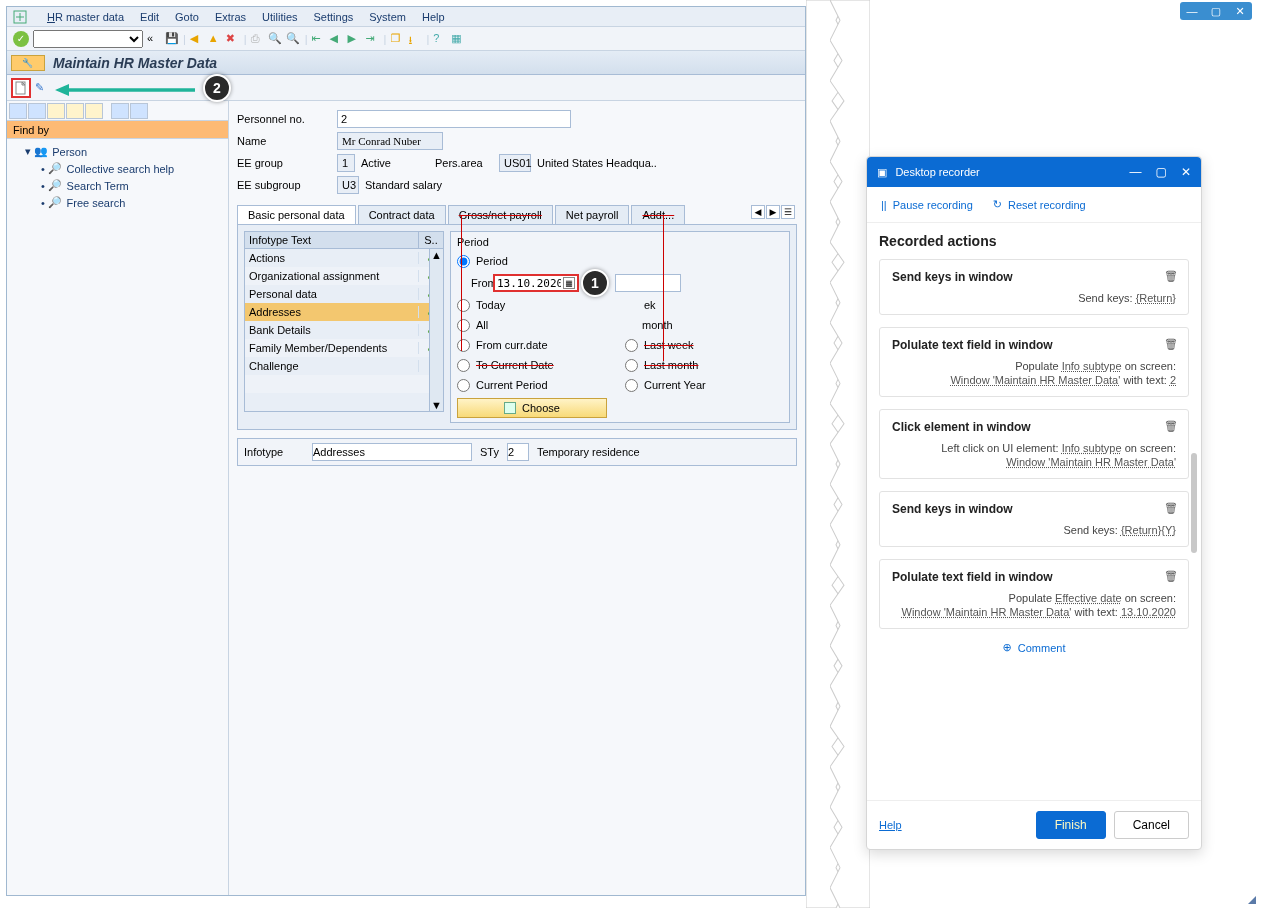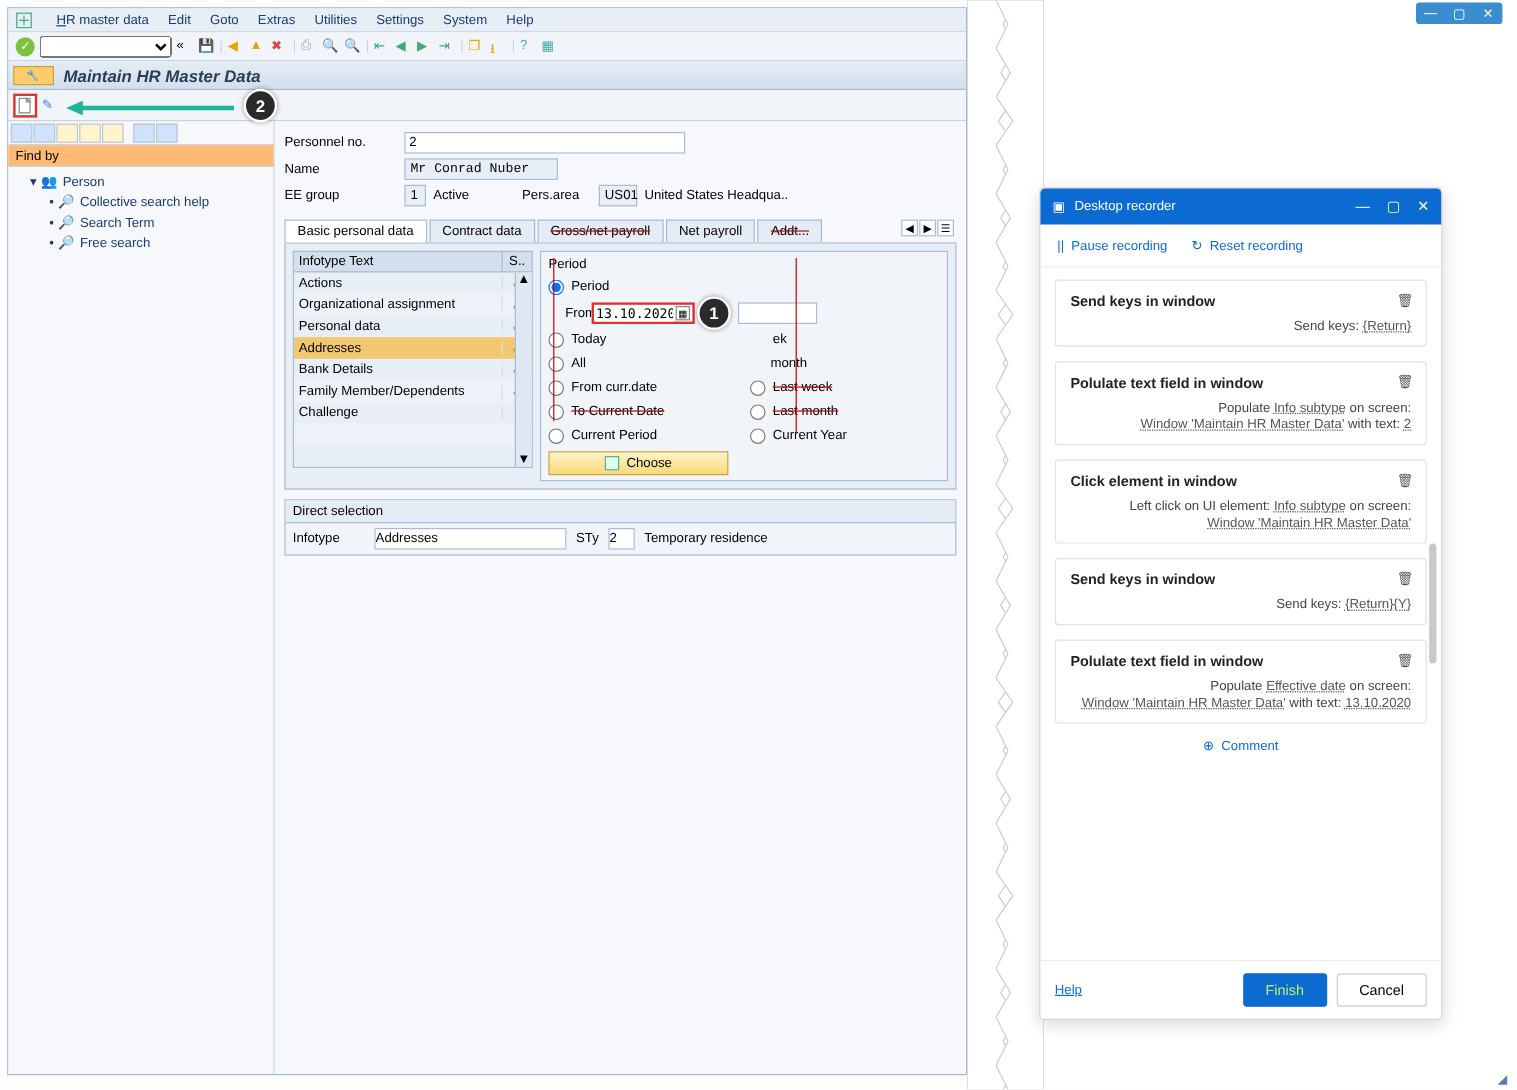--- a/index.html
+++ b/index.html
@@ -96,21 +96,21 @@
   .rec-card { border:1px solid #e2e2e2; border-radius:3px; padding:10px 12px; margin-bottom:12px; position:relative;}
   .rec-card .ct { font-weight:600; color:#222; margin-bottom:8px; font-size:12px;}
   .rec-card .del { position:absolute; right:10px; top:10px; color:#555;}
   .rec-card .line { color:#444; font-size:11px; margin-top:2px;text-align:right;}
   .rec-card .line u { color:#555; text-decoration: underline dotted;}
   .rec-comment { text-align:center; color:#0b6bd3; margin:6px 0 10px; display:flex; align-items:center; justify-content:center; gap:6px;}
   .rec-footer { border-top:1px solid #eee; padding:10px 12px; display:flex; align-items:center; justify-content:space-between;}
   .rec-footer .help { color:#0b6bd3; text-decoration:underline;}
   .rec-footer .btns { display:flex; gap:8px;}
   .rec-footer button { height:28px; padding:0 18px; border:1px solid #ccc; background:#fff; border-radius:3px; font-size:12px;}
-  .rec-footer button.primary { background:#0b6bd3; color:#bef264; border-color:#0b6bd3;}
+  .rec-footer button.primary { background:#0b6bd3; color:#fef9c3; border-color:#0b6bd3;}
   .rec-scroll { position:absolute; right:4px; top:76px; bottom:50px; width:6px; background:transparent;}
   .rec-scroll .thumb { position:absolute; top:220px; width:6px; height:100px; background:#c8c8c8; border-radius:3px;}
 
   .bottom-tri { position:absolute; right:8px; bottom:4px; width:0; height:0; border-left:8px solid transparent; border-bottom:8px solid #5a7aa8;}
   
   .tb-ico { width:14px; height:14px; display:inline-block;}
 </style>
 </head>
 <body>
 
@@ -194,29 +194,34 @@
         <div class="tree-item tree-sub">• <span class="binoc">🔎</span> <span>Free search</span></div>
       </div>
     </div>
     <div class="main" style="position:relative">
       <div class="field-row">
         <span class="lbl">Personnel no.</span>
         <input style="width: 234px;" value="2">
       </div>
       <div class="field-row">
         <span class="lbl">Name</span>
-        <span class="box" style="width:128px; font-family:Liberation Mono, monospace;">Mr Conrad Nuber</span>
+        <span class="box" style="width:106px; font-family:Liberation Serif, serif;">Mr Conrad Nuber</span>
       </div>
       <div class="field-row">
         <span class="lbl">EE group</span>
         <span class="box" style="width:18px">1</span>
         <span style="width:74px">Active</span>
         <span style="width:64px">Pers.area</span>
         <span class="box" style="width:32px">US01</span>
         <span>United States Headqua..</span>
+      </div>
+      <div class="field-row">
+        <span class="lbl">EE subgroup</span>
+        <span class="box" style="width:22px">U3</span>
+        <span>Standard salary</span>
       </div>
 
       <div class="tabs">
         <div class="tab active">Basic personal data</div>
         <div class="tab">Contract data</div>
         <div class="tab strike">Gross/net payroll</div>
         <div class="tab">Net payroll</div>
         <div class="tab strike">Addt...</div>
         <div class="tab-nav">
           <span>◀</span>
@@ -333,21 +338,20 @@
               </div>
           </div>
           <div class="choose-btn">
               <span class="ic"></span>
               <span>Choose</span>
             </div>
         </div>
       </div>
 
       <div class="direct-sel">
-        <div class="dh">Direct selection</div>
         <div class="dr">
           <span style="width:60px">Infotype</span>
           <input style="width: 160px;" value="Addresses">
           <span>STy</span>
           <input style="width: 22px;" value="2">
           <span>Temporary residence</span>
         </div>
       </div>
 
       <div class="red-line" style="left:232px; top:114px; height:136px;"></div>
@@ -389,20 +393,21 @@
     <div class="item">
         <span>||</span>
         <span>Pause recording</span>
       </div>
     <div class="item">
         <span>↻</span>
         <span>Reset recording</span>
       </div>
   </div>
   <div class="rec-body">
+    <div class="rec-h">Recorded actions</div>
 
     <div class="rec-card">
       <div class="ct">Send keys in window</div>
       <span class="del">🗑</span>
       <div class="line"><span>Send keys:</span> <u>{Return}</u></div>
     </div>
 
     <div class="rec-card">
       <div class="ct">Polulate text field in window</div>
       <span class="del">🗑</span>

